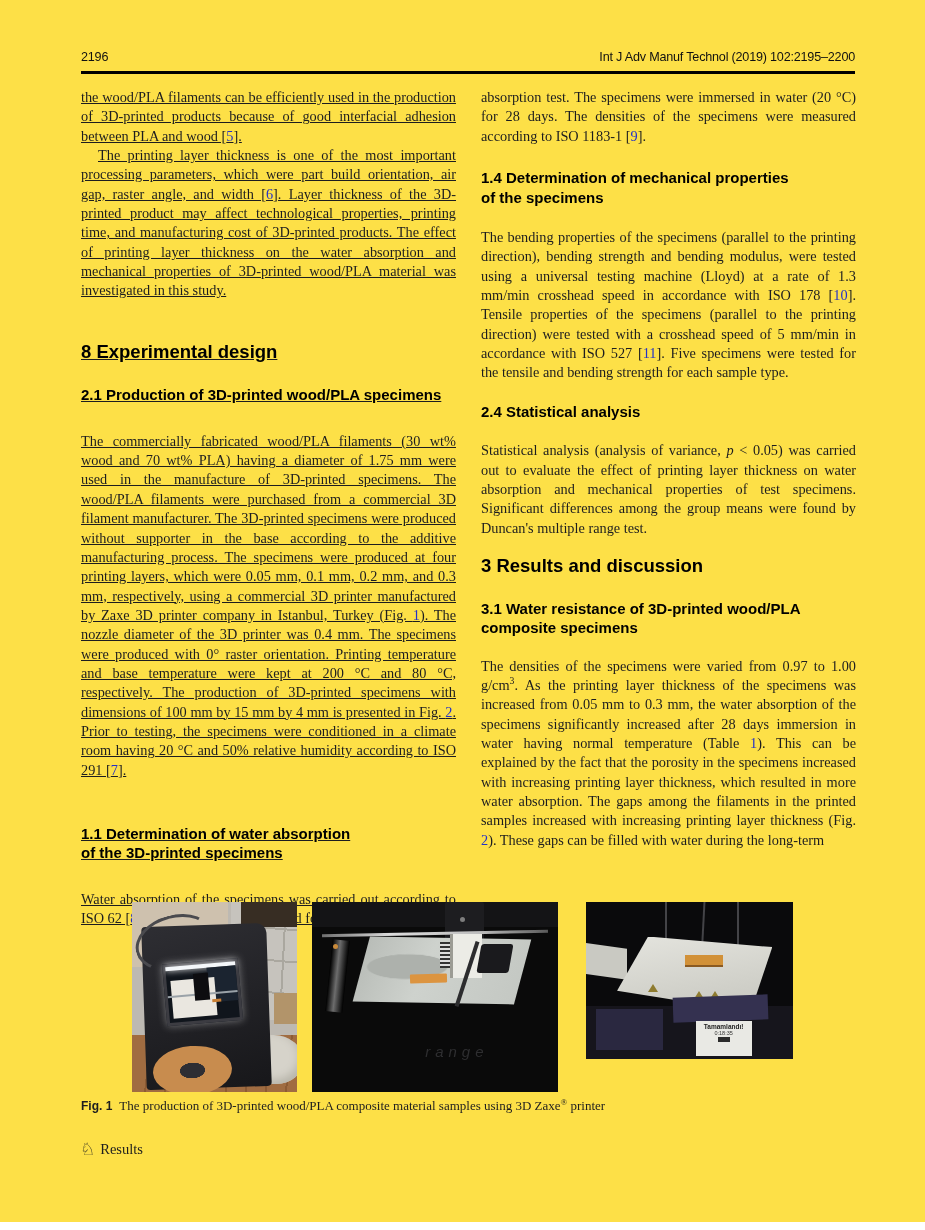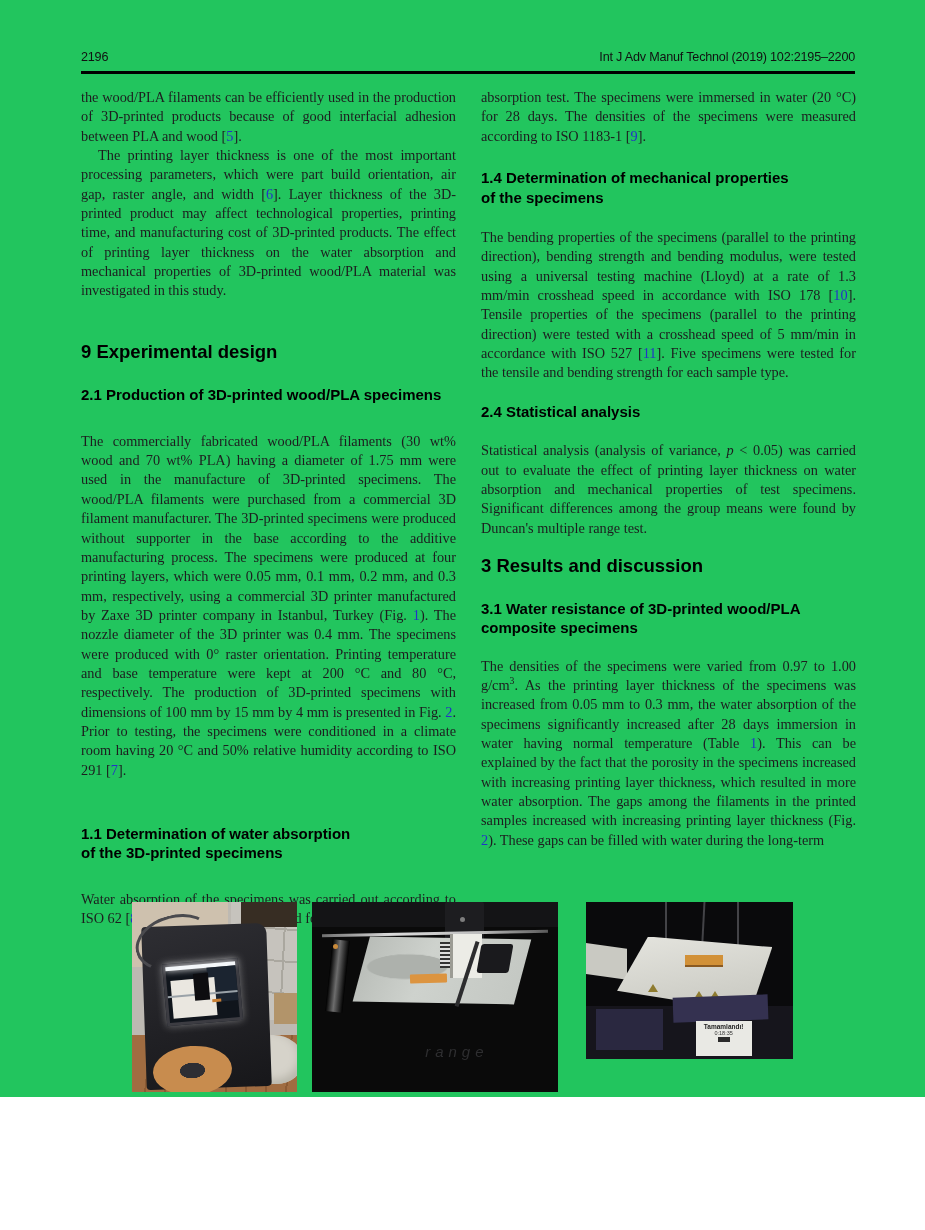--- a/index.html
+++ b/index.html
@@ -1,27 +1,27 @@
 <!DOCTYPE html>
 <html lang="en"><head>
 <meta charset="utf-8">
 <style>
   html,body{margin:0;padding:0;background:#ffffff;}
-  .page{position:relative;width:925px;height:1097px;background:#22c55e;overflow:hidden;
+  .page{position:relative;width:925px;height:1222px;background:#fde047;overflow:hidden;
         font-family:"Liberation Serif",serif;color:#1d1d1f;}
   
   .runhead{position:absolute;top:50px;font-family:"Liberation Sans",sans-serif;
            font-size:12.6px;color:#111;letter-spacing:-0.2px;}
   #pageno{left:81px;}
   #jref{right:70px;}
   .rule{position:absolute;left:81px;top:71px;width:774px;height:2.5px;background:#000;}
   
   .col{position:absolute;top:88px;width:375px;text-align:justify;
        font-size:14.3px;line-height:19.35px;hyphens:auto;-webkit-hyphens:auto;}
-  .col.left{left:81px;}
+  .col.left{left:81px;text-decoration:underline;}
   .col.right{left:481px;}
   .para{margin:0;}
   .para.indent{text-indent:17px;}
   .h1{font-family:"Liberation Sans",sans-serif;font-weight:bold;font-size:18.5px;
       line-height:21.5px;text-align:left;color:#000;margin:0;white-space:pre-line;}
   .h2{font-family:"Liberation Sans",sans-serif;font-weight:bold;font-size:15px;
       line-height:19.5px;text-align:left;color:#000;margin:0;white-space:pre-line;}
   .mt17{margin-top:17px}.mt19{margin-top:19px}.mt20{margin-top:20px}.mt21{margin-top:21px}
   .mt22{margin-top:22px}.mt23{margin-top:23px}.mt27{margin-top:27px}.mt40{margin-top:40px}
   .mt44{margin-top:44px}
@@ -120,21 +120,21 @@
 
 <main class="page">
 
   <span id="pageno" class="runhead">2196</span>
   <span id="jref" class="runhead">Int J Adv Manuf Technol (2019) 102:2195–2200</span>
   <div class="rule"></div>
 
   <section class="col left">
     <p class="para"><span>the wood/PLA filaments can be efficiently used in the production of 3D-printed products because of good interfacial adhesion between PLA and wood [</span><span class="ref">5</span><span>].</span></p>
     <p class="para indent"><span>The printing layer thickness is one of the most important processing parameters, which were part build orientation, air gap, raster angle, and width [</span><span class="ref">6</span><span>]. Layer thickness of the 3D-printed product may affect technological properties, printing time, and manufacturing cost of 3D-printed products. The effect of printing layer thickness on the water absorption and mechanical properties of 3D-printed wood/PLA material was investigated in this study.</span></p>
-    <h2 class="h1 mt40">9 Experimental design</h2>
+    <h2 class="h1 mt40">8 Experimental design</h2>
     <h3 class="h2 mt23">2.1 Production of 3D-printed wood/PLA specimens</h3>
     <p class="para mt27"><span>The commercially fabricated wood/PLA filaments (30 wt% wood and 70 wt% PLA) having a diameter of 1.75 mm were used in the manufacture of 3D-printed specimens. The wood/PLA filaments were purchased from a commercial 3D filament manufacturer. The 3D-printed specimens were produced without supporter in the base according to the additive manufacturing process. The specimens were produced at four printing layers, which were 0.05 mm, 0.1 mm, 0.2 mm, and 0.3 mm, respectively, using a commercial 3D printer manufactured by Zaxe 3D printer company in Istanbul, Turkey (Fig. </span><span class="ref">1</span><span>). The nozzle diameter of the 3D printer was 0.4 mm. The specimens were produced with 0° raster orientation. Printing temperature and base temperature were kept at 200 °C and 80 °C, respectively. The production of 3D-printed specimens with dimensions of 100 mm by 15 mm by 4 mm is presented in Fig. </span><span class="ref">2</span><span>. Prior to testing, the specimens were conditioned in a climate room having 20 °C and 50% relative humidity according to ISO 291 [</span><span class="ref">7</span><span>].</span></p>
     <h3 class="h2 mt44">1.1 Determination of water absorption
 of the 3D-printed specimens</h3>
     <p class="para mt27"><span>Water absorption of the specimens was carried out according to ISO 62 [</span><span class="ref">8</span><span>]. Ten specimens were tested for the water</span></p>
   </section>
 
   <section class="col right">
     <p class="para"><span>absorption test. The specimens were immersed in water (20 °C) for 28 days. The densities of the specimens were measured according to ISO 1183-1 [</span><span class="ref">9</span><span>].</span></p>
     <h3 class="h2 mt22">1.4 Determination of mechanical properties

